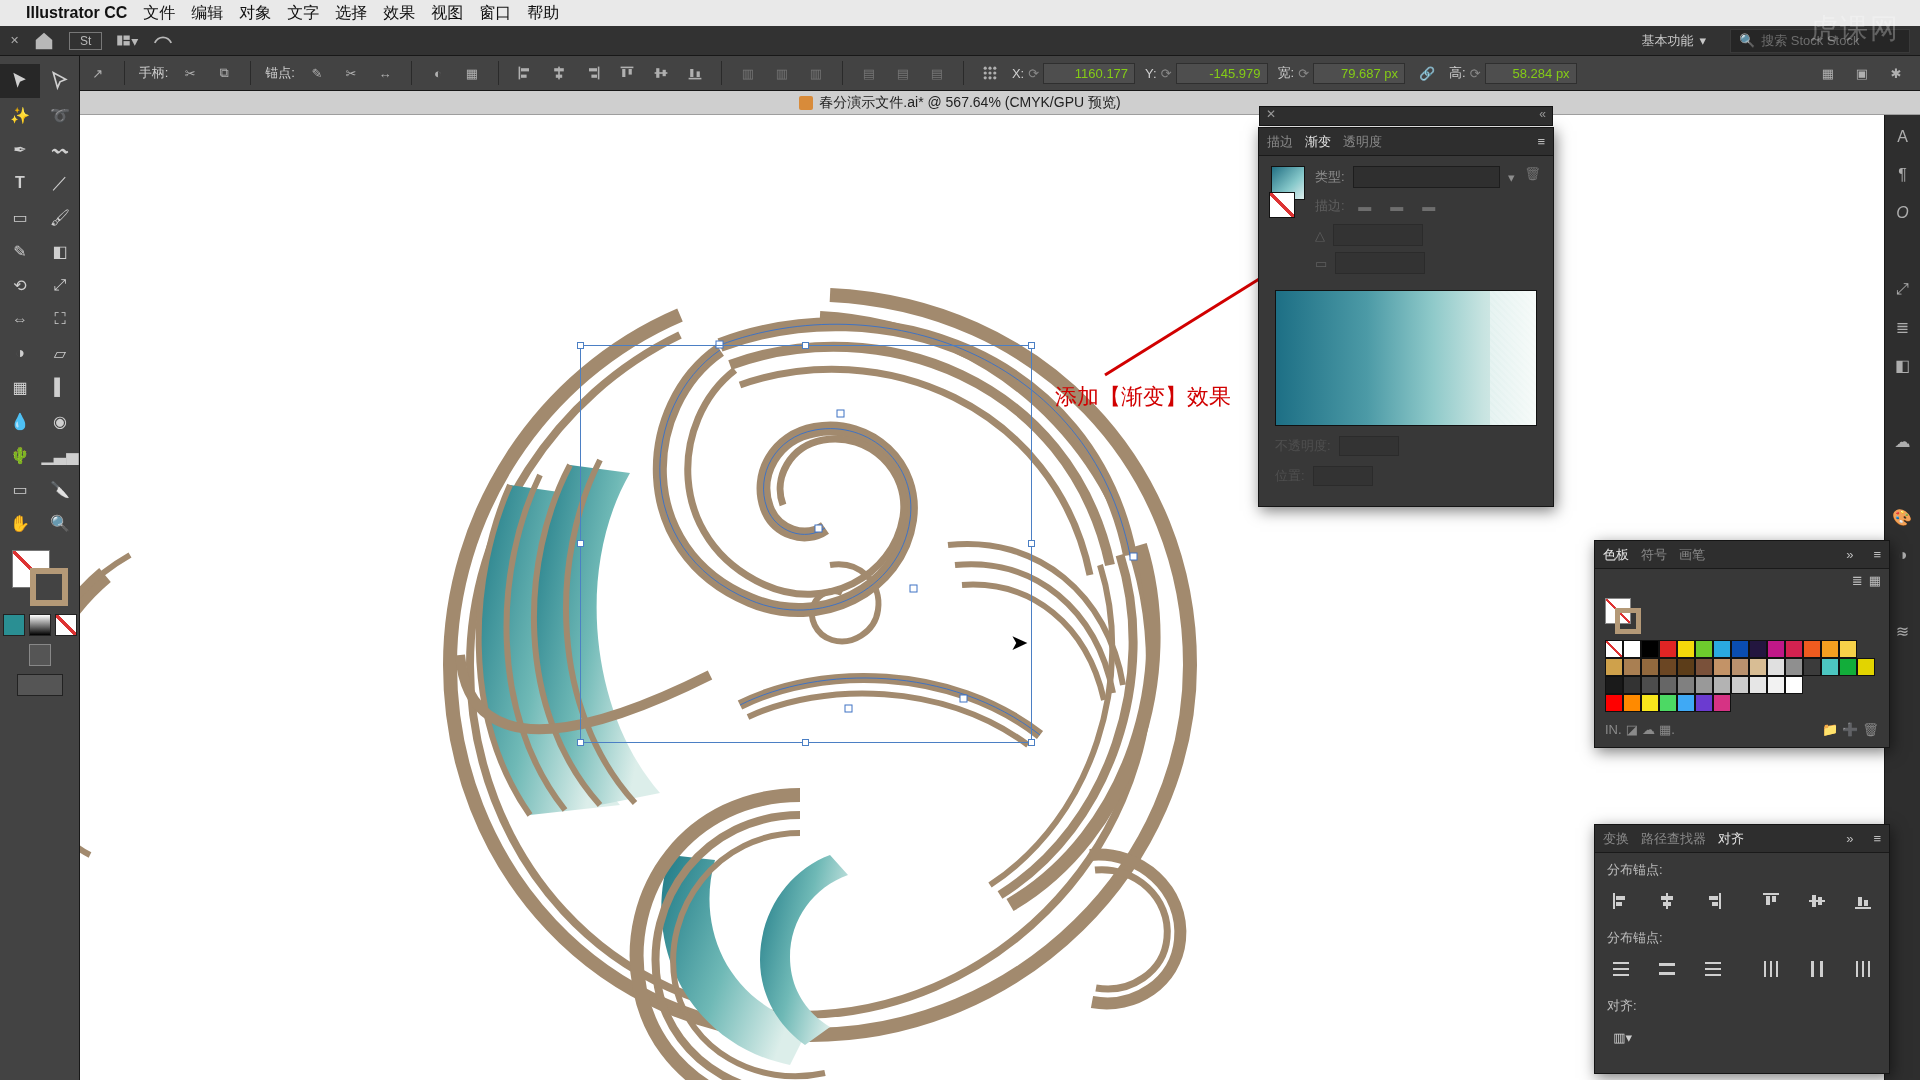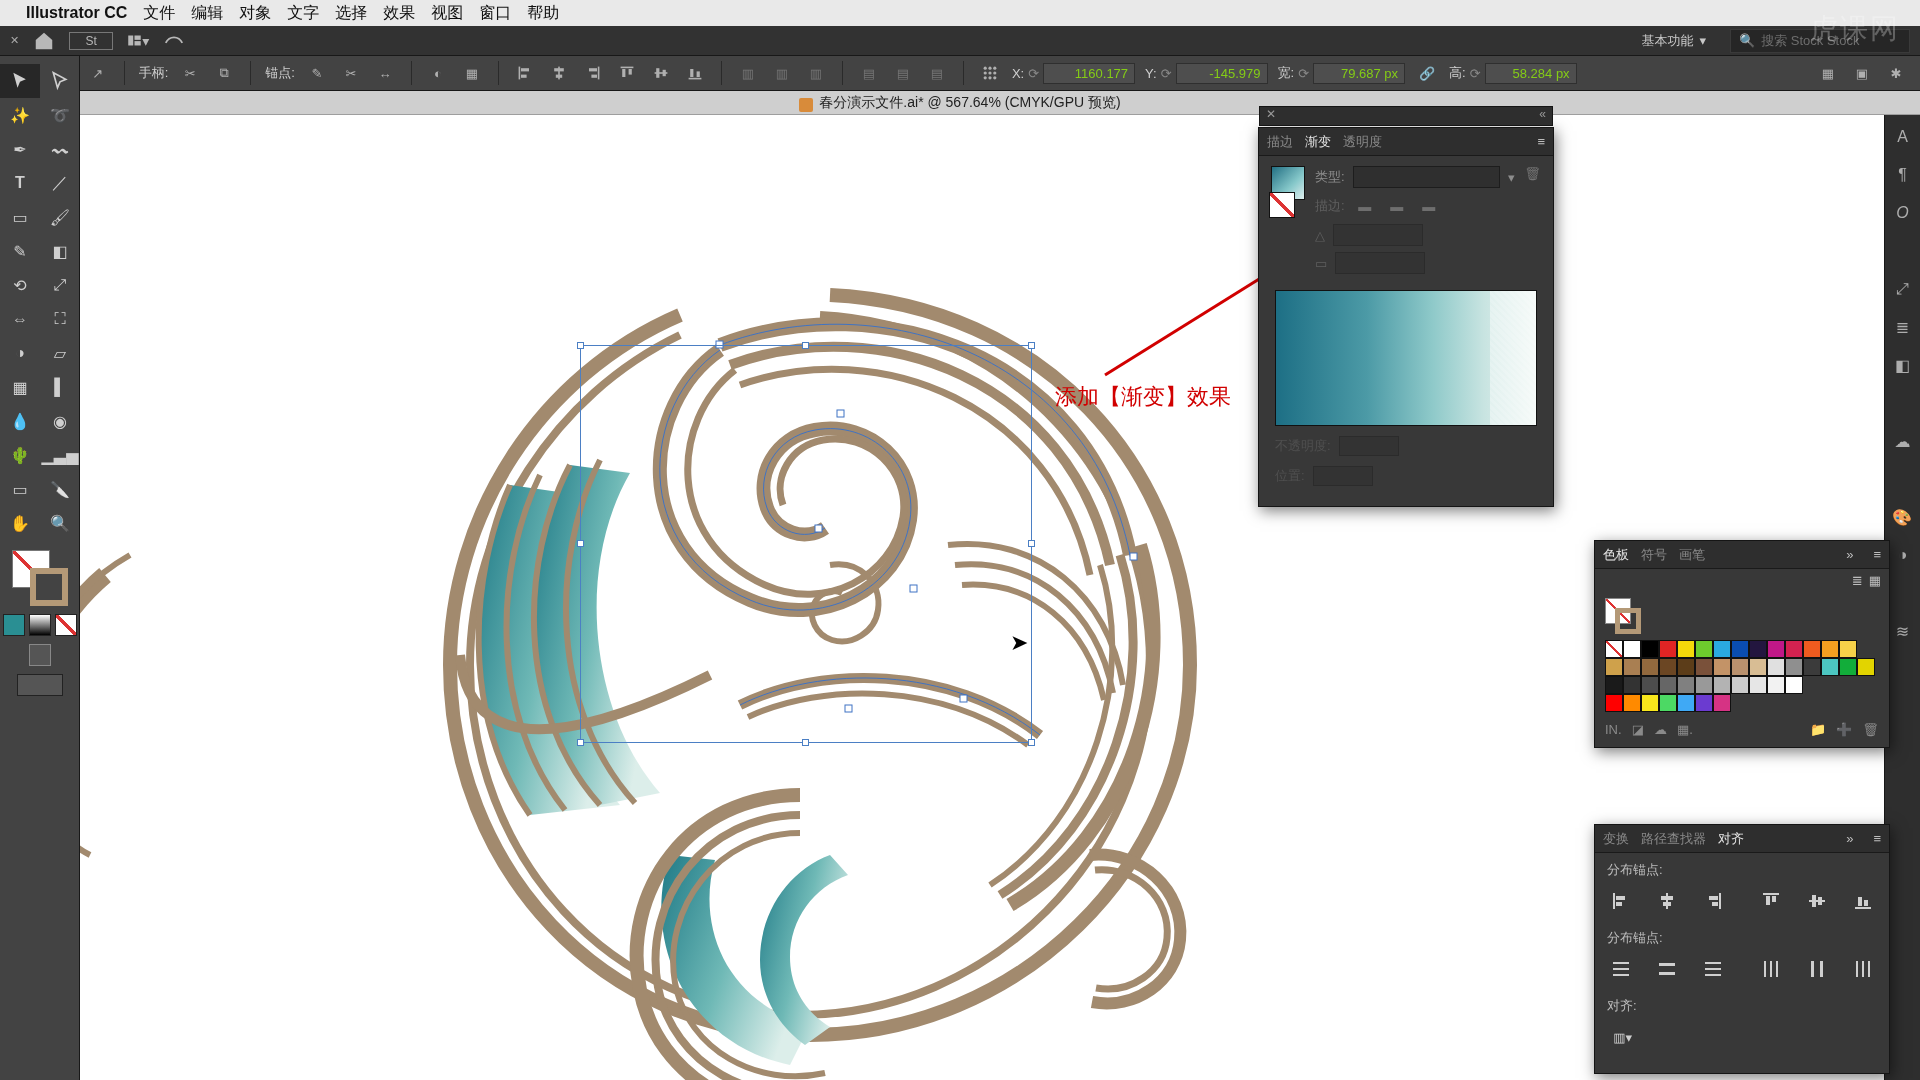--- a/index.html
+++ b/index.html
@@ -14,21 +14,21 @@
 .workspace-pill{padding:2px 12px;color:#c8c8c8;font-size:13px;display:flex;align-items:center;gap:6px}
 .searchbox{background:#262626;border:1px solid #3a3a3a;padding:2px 8px;color:#6e6e6e;font-size:13px;display:flex;align-items:center;gap:6px;width:180px}
 .controlbar{height:35px;background:#434343;display:flex;align-items:center;padding:0 12px;font-size:13px;color:#cfcfcf;gap:10px;border-bottom:1px solid #181818}
 .cb-label{color:#cfcfcf}
 .cb-sep{width:1px;height:24px;background:#2a2a2a;margin:0 4px}
 .cb-icon{width:24px;height:24px;display:flex;align-items:center;justify-content:center;color:#b0b0b0}
 .cb-icon svg{width:16px;height:16px}
 .cb-num{background:#4e4e4e;border:1px solid #2f2f2f;color:#84cc16;padding:2px 6px;font-size:13px;min-width:92px;text-align:right;display:inline-block}
 .xy{display:flex;align-items:center;gap:4px}
 .tabbar{height:24px;background:#cfcfcf;display:flex;align-items:center;justify-content:center;font-size:14px;color:#222;border-bottom:1px solid #9e9e9e}
-.tab-doc{display:flex;align-items:flex-end;gap:6px}
+.tab-doc{display:flex;align-items:center;gap:6px}
 .doc-icon{width:14px;height:14px;background:#d88b3a;border-radius:2px;display:inline-block}
 .main{position:absolute;top:115px;left:80px;right:0;bottom:0;background:#fff}
 .left-toolbar{position:absolute;top:56px;left:0;width:80px;background:#434343;height:calc(100% - 56px);padding-top:8px;border-right:1px solid #181818}
 .tool-grid{display:grid;grid-template-columns:40px 40px}
 .tool{width:40px;height:34px;display:flex;align-items:center;justify-content:center;color:#cfcfcf}
 .tool svg{width:20px;height:20px}
 .tool.sel{background:#272727}
 .swatch-block{padding:10px 8px;display:flex;flex-direction:column;align-items:center;gap:8px}
 .fill-stroke{position:relative;width:56px;height:56px}
 .fill-sq{position:absolute;top:0;left:0;width:38px;height:38px;background:#fff;border:1px solid #777}
@@ -64,21 +64,21 @@
 .sw-area{padding:6px 10px 10px}
 .sw-fillstroke{width:36px;height:36px;position:relative;margin-bottom:6px}
 .sw-fillstroke .a{position:absolute;top:0;left:0;width:26px;height:26px;background:#fff;border:1px solid #888}
 .sw-fillstroke .a::after{content:"";position:absolute;inset:0;background:linear-gradient(45deg,transparent 46%,#d33 46%,#d33 54%,transparent 54%)}
 .sw-fillstroke .b{position:absolute;bottom:0;right:0;width:26px;height:26px;border:5px solid #b49977}
 .sw-row{display:flex;flex-wrap:wrap}
 .sw{width:18px;height:18px;border:1px solid #111}
 .sw.none{background:#fff;position:relative}
 .sw.none::after{content:"";position:absolute;inset:0;background:linear-gradient(45deg,transparent 45%,#d33 45%,#d33 55%,transparent 55%)}
 .sw-foot{display:flex;justify-content:space-between;align-items:center;margin-top:10px;color:#8a8a8a}
-.sw-foot .icons{display:flex;gap:10px}
+.sw-foot .icons{display:flex;gap:4px}
 .align-panel{top:824px;left:1594px;width:296px}
 .al-sec{padding:8px 12px}
 .al-title{color:#bdbdbd;font-size:13px;margin-bottom:8px}
 .al-row{display:flex;gap:18px;margin-bottom:14px}
 .al-ic{width:28px;height:28px;display:flex;align-items:center;justify-content:center;color:#cfcfcf}
 .al-ic svg{width:20px;height:20px}
 .al-row.right{justify-content:flex-end}
 .al-between{display:flex;justify-content:space-between;align-items:flex-start}
 .top-watermark{position:absolute;top:10px;right:20px;color:rgba(255,255,255,.28);font-size:28px;font-weight:500;letter-spacing:2px;pointer-events:none}
 .little-x{position:absolute;left:4px;color:#aaa;font-size:11px}
@@ -108,21 +108,21 @@
 </div>
 
 <div class="appbar">
   <div class="appbar-left">
     <span class="little-x" style="position:static">✕</span>
     <div class="appbar-icon">
         <svg viewBox="0 0 24 24" fill="currentColor">
           <path d="M3 11l9-8 9 8v10H3z"></path>
         </svg>
       </div>
-    <div class="appbar-icon" style="border:1px solid #777;font-size:12px;width:44px;height:18px">St</div>
+    <div class="appbar-icon" style="border:1px solid #777;font-size:12px;width:33px;height:18px">St</div>
     <div class="appbar-icon"><svg viewBox="0 0 24 24" fill="currentColor">
           <rect x="2" y="4" width="8" height="16"></rect>
           <rect x="12" y="4" width="10" height="7"></rect>
           <rect x="12" y="13" width="10" height="7"></rect>
         </svg>▾</div>
     <div class="appbar-icon">
         <svg viewBox="0 0 24 24" fill="none" stroke="currentColor" stroke-width="2">
           <path d="M3 14c4-8 14-8 18 0"></path>
         </svg>
       </div>

